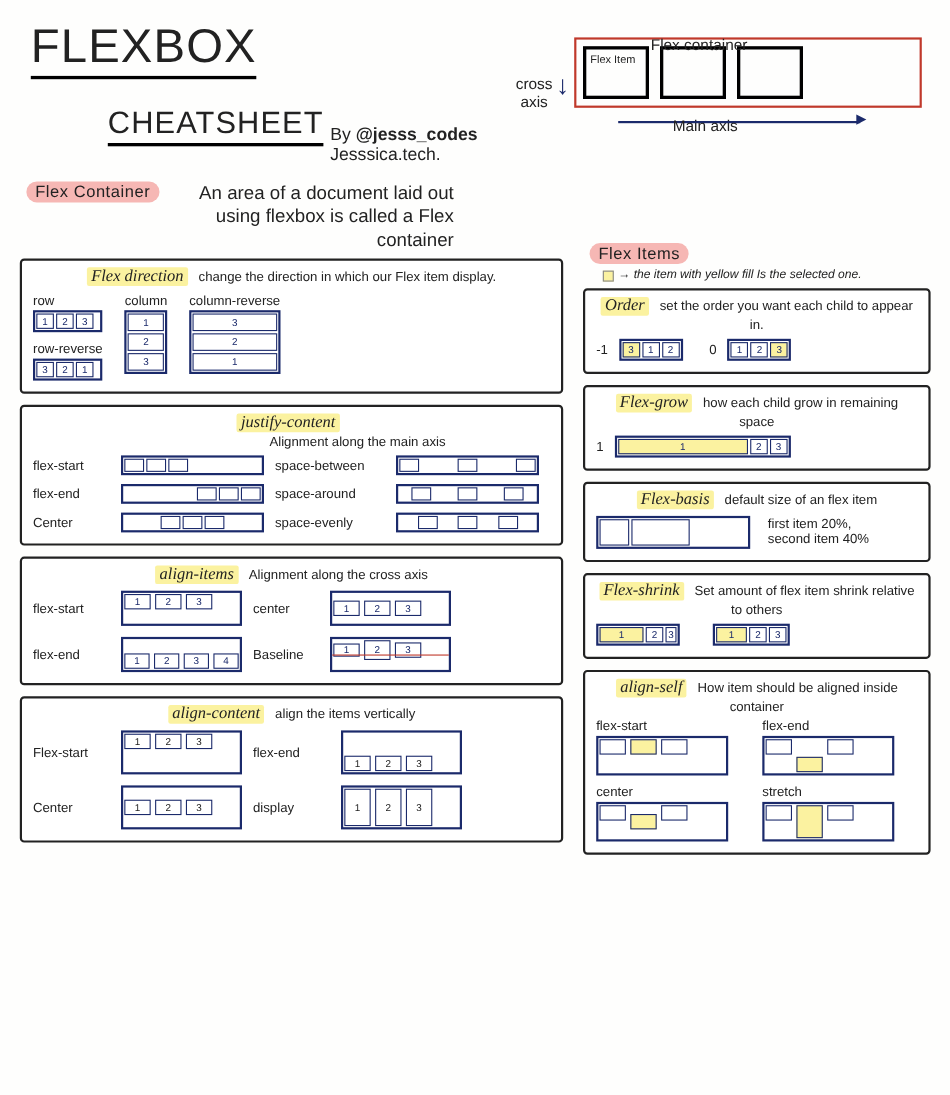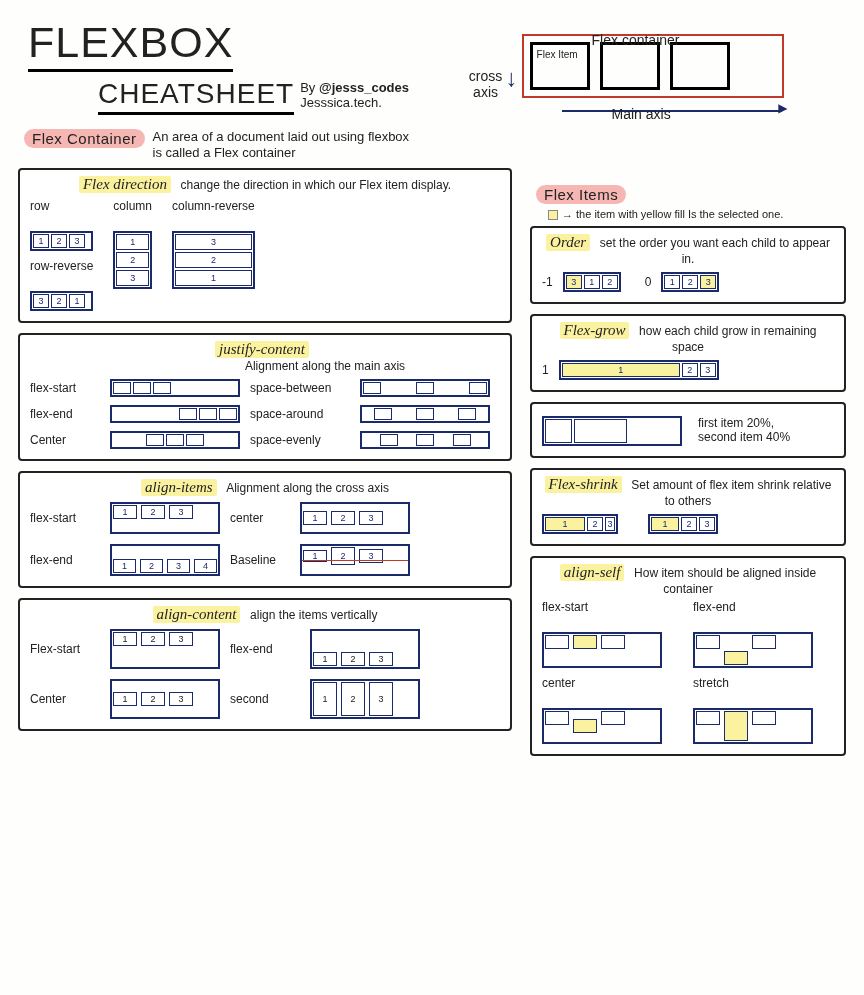--- a/index.html
+++ b/index.html
@@ -31,41 +31,41 @@
   .title2wrap { margin-left: 80px; margin-top: 4px; display:flex; align-items:center; gap:6px;}
   .title2 {
     font-family: "Impact", "Arial Black", sans-serif;
     font-size: 28px;
     letter-spacing: 1px;
     text-transform: uppercase;
     border-bottom: 3px solid #000;
     display: inline-block;
     padding-bottom: 2px;
   }
-  .byline { font-size: 13px; line-height: 1.1; margin-bottom:2px;}
+  .byline { font-size: 16px; line-height: 1.1; margin-bottom:2px;margin-top:36px;}
 
   .hl-pink {
     background: #f6b7b4;
     border-radius: 10px;
     padding: 1px 8px;
     display: inline-block;
     font-family: "Impact","Arial Black",sans-serif;
     font-size: 15px;
     letter-spacing: .5px;
   }
   .hl-yellow {
     background: #fbf2a0;
     padding: 0 4px;
     border-radius: 2px;
     display: inline-block;
   }
   .propname { font-family: "Comic Sans MS", cursive; font-style: italic; font-size: 15px; }
 
   .sec-label { display:flex; align-items:flex-start; gap:8px; margin: 14px 0 4px 6px; }
-  .sec-label .desc { font-size: 13px; line-height: 1.25; max-width: 260px; }
+  .sec-label .desc { font-size: 17px; line-height: 1.25; max-width: 260px; text-align: right; }
 
   .card {
     border: 2px solid #222;
     border-radius: 4px;
     padding: 6px 10px 10px 10px;
     margin: 6px 0 10px 0;
     background: #fff;
   }
   .card .head { text-align:center; }
   .card .head .propname { margin-right:6px; }
@@ -77,29 +77,29 @@
     border: 1.5px solid #1b2a6b;
     min-width: 16px; height: 14px;
     font-size:9px; display:flex; align-items:center; justify-content:center;
     background:#fff; color:#1b2a6b;
   }
   .cell.sel { background:#fbf2a0; }
   .cell.wide { min-width:40px; }
   .cell.thin { min-width:10px; }
   .demo-col { border:2px solid #1b2a6b; display:inline-flex; flex-direction:column; padding:1px; gap:2px;}
   .demo-col .cell { min-width:22px; height:16px; }
-  .ex { display:flex; flex-direction:column; gap:18px; font-size:12px; }
+  .ex { display:flex; flex-direction:column; gap:2px; font-size:12px; }
   .ex .label { font-size:12px; }
   .ex-row { display:flex; align-items:center; gap:10px; font-size:12px; }
 
   
   .tr-diagram { position:relative; margin-top:4px; }
   .tr-label-top { position:absolute; top:-2px; left:120px; font-size:14px; }
   .tr-label-cross { position:absolute; top:34px; left:-10px; font-size:14px; text-align:center; width:48px;}
-  .tr-box { border:2px solid #c0392b; padding:6px; display:flex; gap:10px; margin-left:50px; margin-top:22px; width:262px; }
+  .tr-box { border:2px solid #c0392b; padding:6px; display:flex; gap:10px; margin-left:50px; margin-top:22px; width:316px; }
   .tr-item { border:3px solid #000; width:60px; height:48px; font-size:10px; padding:4px;}
   .tr-main { position:absolute; left:140px; top:72px; font-size:14px; }
   .arrow-down { position:absolute; left:34px; top:30px; font-size:24px; color:#1b2a6b;}
   .arrow-right { position:absolute; left:90px; top:76px; font-size:16px; color:#1b2a6b; width:220px; border-top:2px solid #1b2a6b;}
   .arrow-right::after { content:"▶"; position:absolute; right:-6px; top:-11px; font-size:12px;}
 
   .grid-jc { display:grid; grid-template-columns: 80px 140px 110px 140px; row-gap:8px; align-items:center; font-size:12px; margin-top:6px;}
   .grid-ai { display:grid; grid-template-columns: 80px 120px 70px 120px; row-gap:10px; align-items:center; font-size:12px; margin-top:6px;}
   .grid-ac { display:grid; grid-template-columns: 80px 120px 80px 120px; row-gap:10px; align-items:center; font-size:12px; margin-top:6px;}
   .grid-as { display:grid; grid-template-columns: 1fr 1fr; row-gap:8px; column-gap:10px; font-size:12px; margin-top:4px;}
@@ -123,21 +123,21 @@
 
   .ac-demo { border:2px solid #1b2a6b; width:110px; height:40px; display:flex; gap:4px; padding:1px;}
   .ac-demo .c { border:1.5px solid #1b2a6b; width:24px; height:14px; font-size:9px; display:flex; align-items:center; justify-content:center;}
   .ac-fs { align-items:flex-start;}
   .ac-fe { align-items:flex-end;}
   .ac-c  { align-items:center;}
 
   .as-demo { border:2px solid #1b2a6b; width:120px; height:36px; display:flex; gap:4px; padding:1px; align-items:flex-start;}
   .as-demo .c { border:1.5px solid #1b2a6b; width:24px; height:14px;}
   .as-demo .c.sel { background:#fbf2a0;}
-  .note { font-size:11px; display:flex; gap:4px; align-items:flex-start; margin:4px 0 2px 18px;}
+  .note { font-size:11px; display:flex; gap:4px; align-items:flex-start; margin:4px 0 2px 18px;font-style:italic;}
   .dot { width:10px;height:10px;background:#fbf2a0;border:1px solid #888; flex:none; margin-top:2px;}
 </style>
 </head>
 <body>
 
 <div>
 
   <div style="display:flex; gap:20px;">
     <div style="flex:1.1">
       <div class="title1">FlexBox</div>
@@ -317,21 +317,21 @@
               <span class="c">2</span>
               <span class="c">3</span>
             </span>
 
           <span>Center</span>
           <span class="ac-demo ac-c">
               <span class="c">1</span>
               <span class="c">2</span>
               <span class="c">3</span>
             </span>
-          <span>second</span>
+          <span>display</span>
           <span class="ac-demo">
               <span class="c" style="height:100%">1</span>
               <span class="c" style="height:100%">2</span>
               <span class="c" style="height:100%">3</span>
             </span>
         </div>
       </div>
 
     </div>
 
@@ -380,20 +380,24 @@
           <span>1</span>
           <span class="demo-row" style="width:160px;">
             <span class="cell sel" style="flex:1">1</span>
               <span class="cell">2</span>
               <span class="cell">3</span>
           </span>
         </div>
       </div>
 
       <div class="card">
+        <div class="head">
+          <span class="hl-yellow propname">Flex-basis</span>
+          <span class="desc">default size of an flex item</span>
+        </div>
         <div style="display:flex; gap:16px; margin-top:6px;">
           <span class="demo-row" style="width:140px; height:30px;">
             <span class="cell" style="width:20%; height:100%;"></span>
               <span class="cell" style="width:40%; height:100%;"></span>
           </span>
           <div style="font-size:12px;">
             <div>first item 20%,</div>
             <div>second item 40%</div>
           </div>
         </div>

